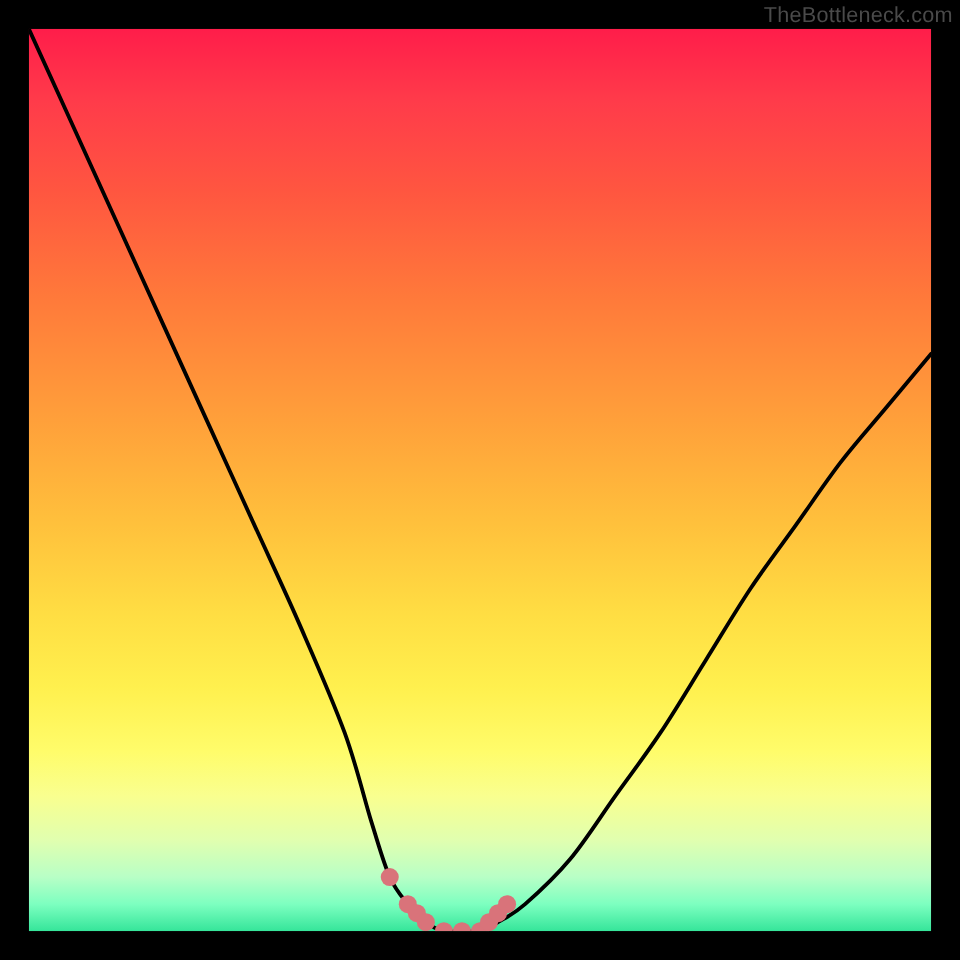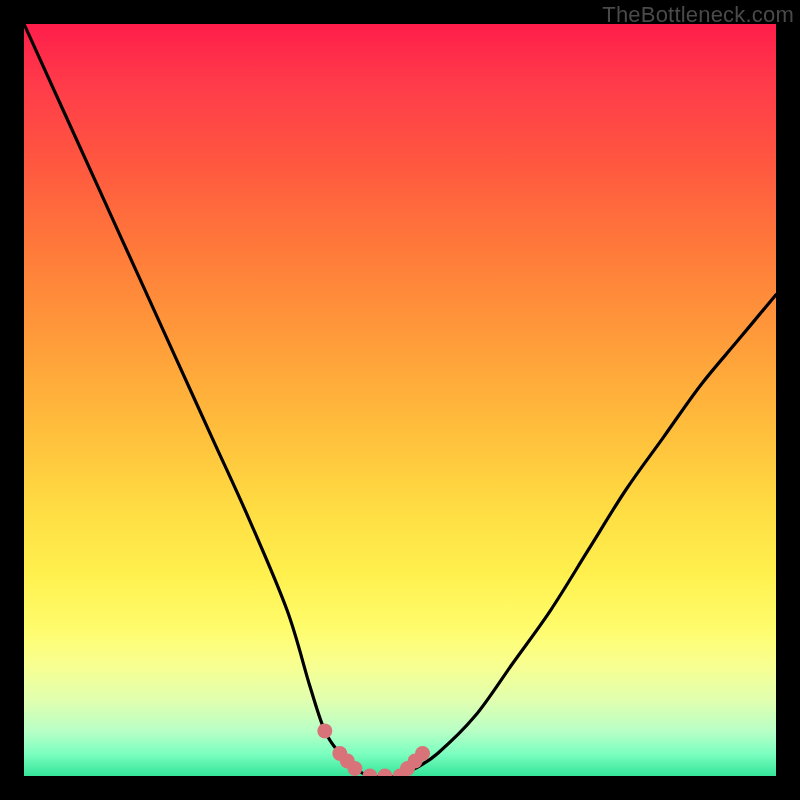--- a/index.html
+++ b/index.html
@@ -46,21 +46,21 @@
       #b8ffc6 94%,
       #7dffc0 97%,
       #35e59a 100%
     );
   }
   .watermark {
     position: absolute;
     top: 2px;
     right: 6px;
     color: #4a4a4a;
-    font-size: 22px;
+    font-size: 18px;
     font-weight: 500;
     letter-spacing: 0.2px;
     user-select: none;
   }
   svg.curve {
     position: absolute;
     inset: 0;
   }
 </style>
 </head>

